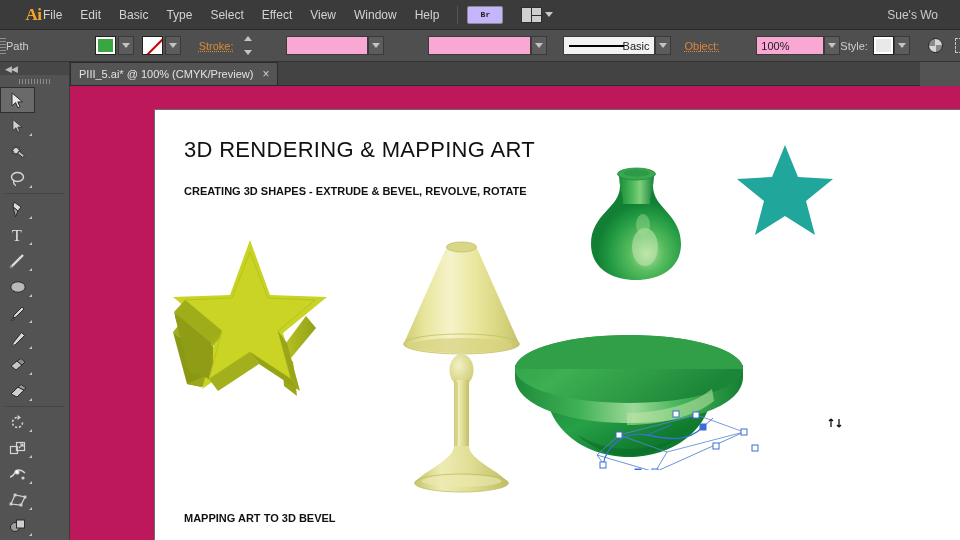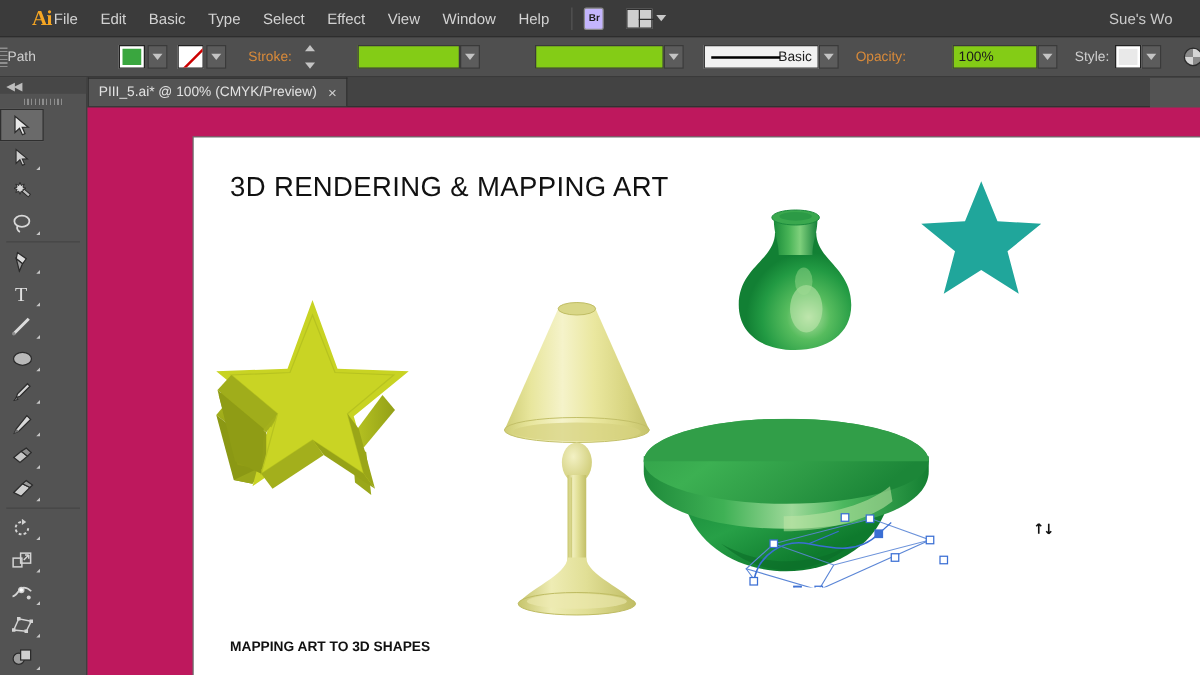--- a/index.html
+++ b/index.html
@@ -30,24 +30,24 @@
     padding-left: 33px;
   }
   .menu-item {
     padding: 0 9px; height: 30px; line-height: 30px;
     color: #d3d3d3; font-size: 12px; cursor: default; white-space: nowrap;
   }
   .menu-sep {
     width: 1px; height: 18px; background: #555; margin: 0 9px;
   }
   .br-btn {
-    width: 16px; height: 18px; background: #c4b5fd;
+    width: 36px; height: 18px; background: #c4b5fd;
     border: 1px solid #8a8a8a; border-radius: 2px;
     display: flex; align-items: center; justify-content: center;
-    font-size: 8px; color: #1e1e1e; font-weight: bold; cursor: pointer;
+    font-size: 8px; color: #1e1e1e; font-weight: bold; cursor: pointer; font-family: Liberation Mono, monospace;
   }
   .arrange-btn {
     display: flex; align-items: center; gap: 3px; margin-left: 18px; cursor: pointer;
   }
   .arrange-grid {
     width: 21px; height: 16px; background: #cfcfcf; border: 1px solid #2e2e2e;
     position: relative;
   }
   .arrange-grid::before {
     content: ""; position: absolute; left: 9px; top: 0; width: 1px; height: 100%; background: #2e2e2e;
@@ -71,21 +71,21 @@
     display: flex; align-items: center; gap: 0;
   }
   .grip {
     width: 12px; height: 32px; display: flex; align-items: center; justify-content: center; cursor: move;
   }
   .grip i {
     display: block; width: 6px; height: 16px;
     background: repeating-linear-gradient(to bottom, #8f8f8f 0 1px, transparent 1px 3px);
   }
   .cb-label { color: #cfcfcf; font-size: 11px; white-space: nowrap; }
-  .cb-label.orange { color: #d88a3a; text-decoration-style: dotted; }
+  .cb-label.orange { color: #d88a3a; text-decoration: underline; text-decoration-style: dotted; }
   .swatch-box {
     width: 21px; height: 19px; background: #fff; border: 1px solid #222;
     display: inline-block; position: relative;
   }
   .swatch-inner { position: absolute; inset: 2px; }
   .none-slash {
     position: absolute; inset: 0; overflow: hidden;
   }
   .none-slash::after {
     content: ""; position: absolute; left: -4px; top: 50%;
@@ -108,21 +108,21 @@
     width: 0; height: 0; border-left: 4px solid transparent; border-right: 4px solid transparent;
     margin: 0 auto;
   }
   .stepper i.up { border-bottom: 5px solid #c4c4c4; }
   .stepper i.dn { border-top: 5px solid #c4c4c4; }
   .field {
     height: 19px; background: #a8a8a8; border: 1px solid #3a3a3a;
     display: flex; align-items: center; padding: 0 4px;
     color: #1c1c1c; font-size: 11px; cursor: text;
   }
-  .field.dark { background: #84cc16; margin-left: 32px; }
+  .field.dark { background: #f9a8d4; margin-left: 32px; }
   .field.wide { width: 82px; }
   .combo { display: flex; align-items: flex-end; }
   .profile-field {
     width: 92px; height: 19px; background: #f2f2f2; border: 1px solid #3a3a3a;
     display: flex; align-items: center; justify-content: flex-end;
     padding: 0 4px; position: relative; color: #1c1c1c; font-size: 11px;
   }
   .profile-field::before {
     content: ""; position: absolute; left: 5px; top: 50%; width: 55px; height: 2px;
     background: #000; transform: translateY(-50%);
@@ -286,29 +286,29 @@
         </span>
     </span>
 
     <span class="combo" style="margin-left:16px;">
       <span class="profile-field">Basic</span>
       <span class="mini-drop">
           <i></i>
         </span>
     </span>
 
-    <span class="cb-label orange" style="margin-left:14px;">Opacity:</span>
+    <span class="cb-label orange" style="margin-left:14px;">Object:</span>
     <span class="combo" style="margin-left:5px;">
       <span class="field dark" style="width:68px;">100%</span>
       <span class="mini-drop">
           <i></i>
         </span>
     </span>
 
-    <span class="cb-label" style="margin-left:14px;">Style:</span>
+    <span class="cb-label" style="">Style:</span>
     <span class="combo" style="margin-left:5px;">
       <span class="swatch-box">
         <span class="swatch-inner" style="background:#e9e9e9;"></span>
       </span>
       <span class="mini-drop">
           <i></i>
         </span>
     </span>
 
     <span class="icon-btn" style="margin-left:18px;">
@@ -461,21 +461,22 @@
       </div>
 
     </div>
 
   </div>
 
   <div class="canvas">
     <div class="artboard">
 
       <div class="art-title">3D RENDERING &amp; MAPPING ART</div>
-      <div class="art-foot">MAPPING ART TO 3D SHAPES</div>
+      <div class="art-sub">CREATING 3D SHAPES - EXTRUDE &amp; BEVEL, REVOLVE, ROTATE</div>
+      <div class="art-foot">MAPPING ART TO 3D BEVEL</div>
 
       <div class="shape" style="left:14px; top:126px; width:165px; height:160px;">
         <svg width="165" height="160" viewBox="0 0 165 160">
           <defs>
             <linearGradient id="starSideA" x1="0" y1="0" x2="0" y2="1">
               <stop offset="0" stop-color="#a9b61c"></stop>
                 <stop offset="1" stop-color="#8a9715"></stop>
             </linearGradient>
             <linearGradient id="starSideB" x1="0" y1="0" x2="1" y2="0">
               <stop offset="0" stop-color="#b8c422"></stop>

